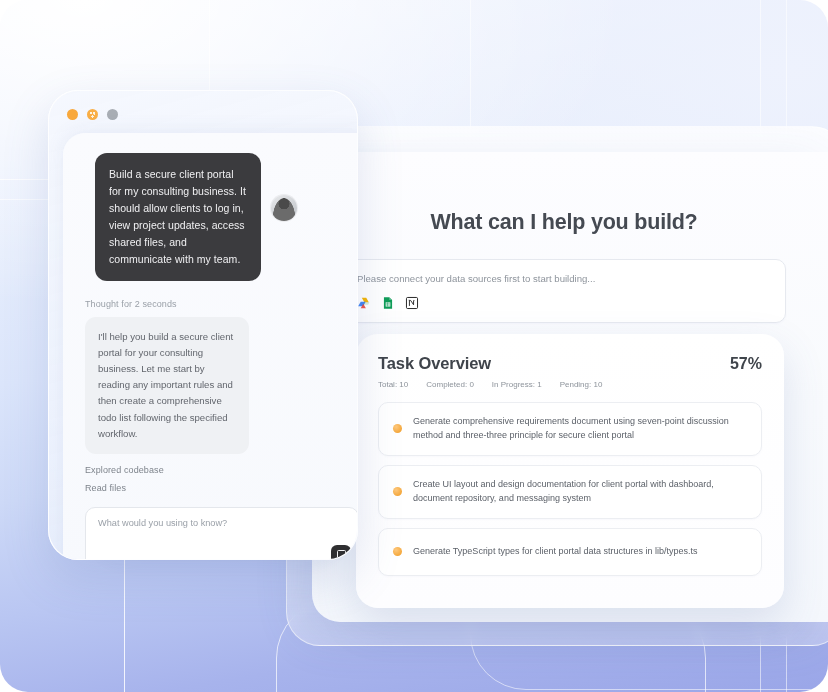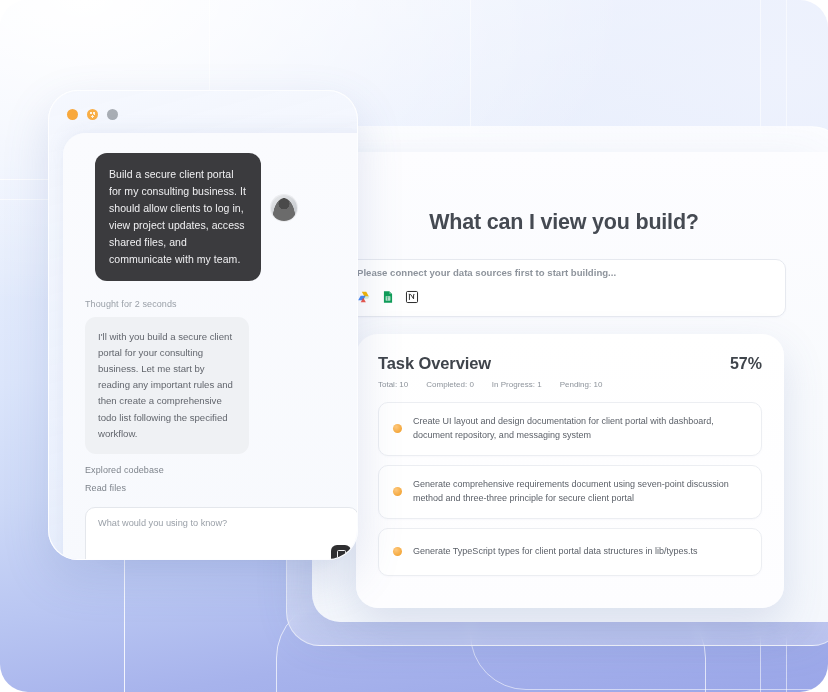--- a/index.html
+++ b/index.html
@@ -199,23 +199,22 @@
     font-size: 21.5px;
     font-weight: bold;
     color: #454a52;
     letter-spacing: -0.2px;
     margin-bottom: 24px;
   }
   #connect-box {
     border: 1px solid #e6e9ef;
     border-radius: 10px;
     background: #ffffff;
-    padding: 7px 14px 12px 14px;
+    padding: 13px 14px 12px 14px;
     box-shadow: 0 1px 2px rgba(90,110,170,0.04);
-    font-weight: bold;
   }
   #connect-placeholder { font-size: 9.6px; color: #8e949c; margin-bottom: 12px; }
   #source-icons { display: flex; align-items: center; gap: 10px; }
   .src-icon { width: 14px; height: 14px; display: block; }
 
   
   #task-card {
     position: absolute;
     left: 356px; top: 334px;
     width: 428px; height: 274px;
@@ -264,21 +263,21 @@
 
   <div class="seam" style="left:760px"></div>
   <div class="seam" style="left:786px"></div>
 
   <div class="frost f-main"></div>
   <div class="frost f-chat"></div>
   <div class="frost f-task"></div>
   <div class="frost f-user"></div>
 
   <div id="main-panel">
-    <div id="build-heading">What can I view you build?</div>
+    <div id="build-heading">What can I help you build?</div>
 
     <div id="connect-box">
       <div id="connect-placeholder">Please connect your data sources first to start building...</div>
       <div id="source-icons">
 
         <span>
           <svg class="src-icon" viewBox="0 0 24 24">
             <path d="M8.2 3.2h7.6l4.4 7.6H12.6z" fill="#f4b400"></path>
             <path d="M2 17.6 6.4 10h8.4l-4.4 7.6z" fill="#4285f4"></path>
             <path d="M6.4 20.8 10.8 13.2l4.4 7.6z" fill="#ea4335" opacity=".9"></path>
@@ -316,25 +315,25 @@
     <div id="task-stats">
       <span class="stat">Total: 10</span>
       <span class="stat">Completed: 0</span>
       <span class="stat">In Progress: 1</span>
       <span class="stat">Pending: 10</span>
     </div>
 
     <div id="task-list">
       <div class="task-item">
         <span class="task-bullet"></span>
-        <span class="task-text">Create UI layout and design documentation for client portal with dashboard, document repository, and messaging system</span>
+        <span class="task-text">Generate comprehensive requirements document using seven-point discussion method and three-three principle for secure client portal</span>
       </div>
       <div class="task-item">
         <span class="task-bullet"></span>
-        <span class="task-text">Generate comprehensive requirements document using seven-point discussion method and three-three principle for secure client portal</span>
+        <span class="task-text">Create UI layout and design documentation for client portal with dashboard, document repository, and messaging system</span>
       </div>
       <div class="task-item">
         <span class="task-bullet"></span>
         <span class="task-text">Generate TypeScript types for client portal data structures in lib/types.ts</span>
       </div>
     </div>
   </div>
 
   <div id="user-card">
     <div class="avatar big"></div>
@@ -352,21 +351,21 @@
     </div>
 
     <div id="chat-surface">
       <div class="msg-row">
         <div class="bubble-user">Build a secure client portal for my consulting business. It should allow clients to log in, view project updates, access shared files, and communicate with my team.</div>
         <div class="avatar"></div>
       </div>
 
       <div class="thought">Thought for 2 seconds</div>
 
-      <div class="bubble-assist">I'll with you build a secure client portal for your consulting business. Let me start by reading any important rules and then create a comprehensive todo list following the specified workflow.</div>
+      <div class="bubble-assist">I'll help you build a secure client portal for your consulting business. Let me start by reading any important rules and then create a comprehensive todo list following the specified workflow.</div>
 
       <div class="tool-line">Explored codebase</div>
       <div class="tool-line">Read files</div>
 
       <div id="chat-input-box">
         <div id="chat-input-placeholder">What would you using to know?</div>
         <div id="chat-send-button">
           <span class="sq"></span>
         </div>
       </div>

